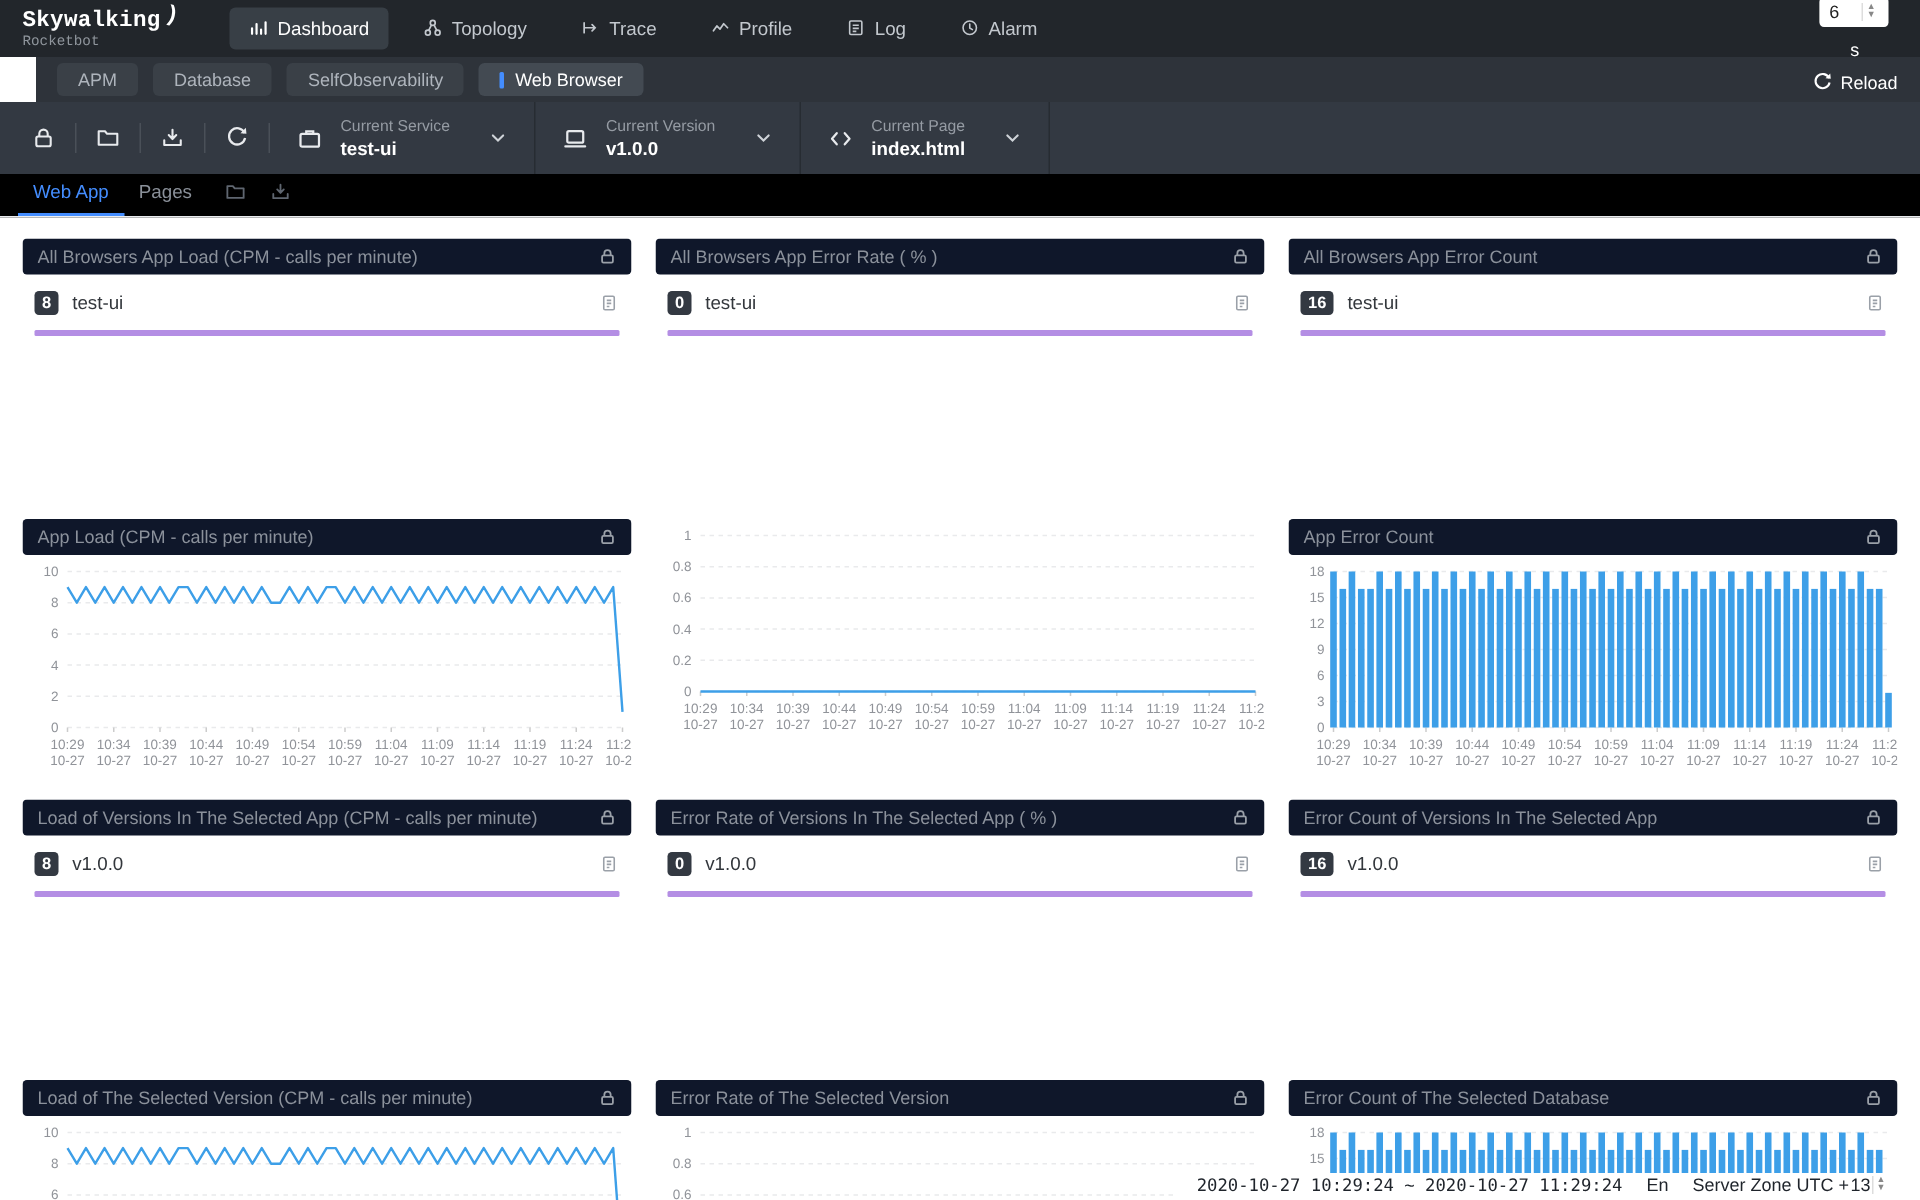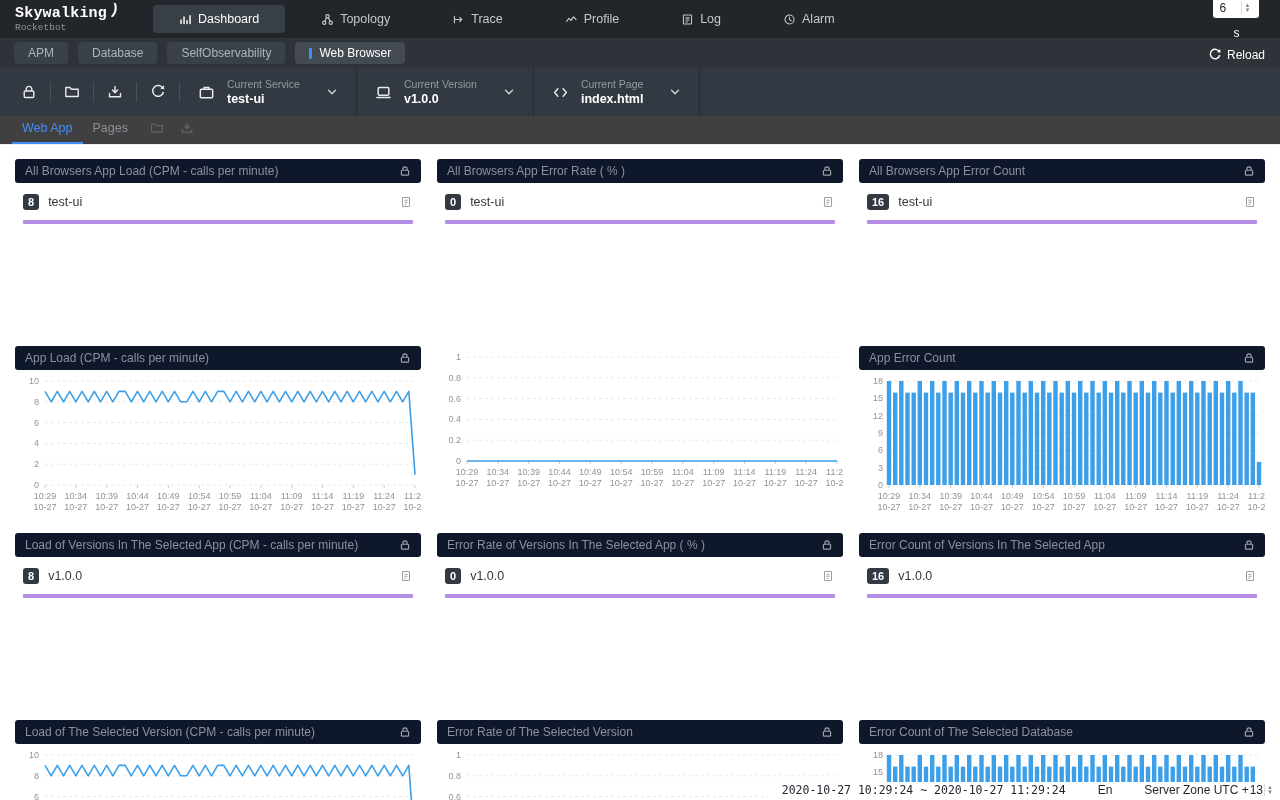--- a/index.html
+++ b/index.html
@@ -7,55 +7,55 @@
     font-family:"Liberation Sans", sans-serif; }
   svg { display:block; }
 
   
   .topbar { height:38px; background:#22262b; display:flex; align-items:center; padding:0 15px; }
   .logo-block { margin-right:36px; line-height:1; cursor:pointer;font-family:Liberation Mono, monospace; }
   .logo-main { color:#fff; font-size:15px; font-weight:bold; letter-spacing:.2px; position:relative; padding-right:10px; }
   .logo-swoosh { position:absolute; right:-2px; top:-3px; color:#fff; font-size:15px; font-weight:bold; transform:rotate(12deg); }
   .logo-sub { color:#8f959c; font-size:9.5px; margin-top:2px; }
   .nav { display:flex; align-items:center; gap:10px; }
-  .nav-item { display:flex; align-items:center; gap:6px; color:#c3c8ce; font-size:12.5px;
-    padding:7px 26px; border-radius:4px; cursor:pointer; }
+  .nav-item { display:flex; align-items:flex-start; gap:6px; color:#c3c8ce; font-size:12.5px;
+    padding:7px 13px; border-radius:4px; cursor:pointer; }
   .nav-item.active { background:#383f46; color:#fff; }
   .nav-item svg { width:13px; height:13px; }
   .top-right { margin-left:auto; display:flex; align-items:center; gap:8px; color:#fff; font-size:12px;flex-direction:column; }
   .num-input { background:#fff; border-radius:3px; height:20px; width:46px; display:flex; align-items:center; overflow:hidden; }
   .num-input input { width:28px; border:none; outline:none; font-size:12px; padding-left:6px; color:#222;
     font-family:"Liberation Sans",sans-serif; }
   .stepper { display:flex; flex-direction:column; font-size:6px; line-height:5px; color:#888;
     border-left:1px solid #ddd; padding:1px 2px; cursor:pointer; }
   .reload-wrap { display:flex; align-items:center; gap:5px; cursor:pointer; }
   .reload-wrap svg { width:14px; height:14px; }
 
   
-  .grouptabs { height:30px; background:#2e333a; display:flex; align-items:center; padding:0 14px; gap:10px; }
+  .grouptabs { height:30px; background:#2e333a; display:flex; align-items:center; padding:0 14px; gap:10px;margin-left:24px; }
   .chip { background:#3a4047; color:#aeb4bc; font-size:12px; padding:4px 14px; border-radius:4px;
     display:flex; align-items:center; gap:7px; cursor:pointer; }
   .chip.active { background:#434a52; color:#fff; }
   .chip-bar { width:3px; height:11px; background:#448dfe; border-radius:1px; }
 
   
   .toolbar { height:48px; background:#333942; display:flex; align-items:center; padding:0 8px; color:#e8eaed; }
   .tool-btn { width:42px; display:flex; justify-content:center; cursor:pointer; }
   .tool-btn svg { width:16px; height:16px; }
   .tool-divider { width:1px; height:20px; background:#4a5058; }
   .sel-divider { width:1px; height:48px; background:#272c32; }
   .selector { display:flex; align-items:center; gap:12px; padding:0 18px; cursor:pointer; }
   .selector .sel-icon svg { width:17px; height:17px; }
   .sel-label { font-size:10.5px; color:#959ba3; }
   .sel-value { font-size:12.5px; color:#fff; font-weight:bold; margin-top:2px; }
   .sel-chevron { margin-left:14px; color:#cfd3d8; }
   .sel-chevron svg { width:12px; height:12px; }
 
   
-  .pagetabs { height:29px; background:#404040; border-bottom:1px solid #ebedf0; display:flex; align-items:flex-end; padding:0 12px; }
+  .pagetabs { height:29px; background:#000000; border-bottom:1px solid #ebedf0; display:flex; align-items:flex-end; padding:0 12px; }
   .ptab { font-size:12.5px; color:#8a9099; padding:6px 10px 7px; border-bottom:2px solid transparent; cursor:pointer; }
   .ptab.active { color:#448dfe; border-color:#448dfe; }
   .ptab-icons { display:flex; gap:16px; margin:0 12px 9px; color:#5f6670; }
   .ptab-icons svg { width:14px; height:14px; cursor:pointer; }
 
   
   .cards { padding:14px 15px 0; display:grid; grid-template-columns:repeat(3,1fr);
     column-gap:16px; row-gap:2px; grid-auto-rows:185px; }
   .card { background:#fff; overflow:hidden; }
   .card-head { height:24px; background:#0f172a; display:flex; align-items:center; padding:0 10px; border-radius:3px; }
@@ -68,22 +68,22 @@
     border-radius:3px; min-width:12px; text-align:center; }
   .sel-name { font-size:12.5px; color:#33373c; }
   .clip { margin-left:auto; color:#9aa0a8; cursor:pointer; }
   .clip svg { width:14px; height:14px; }
   .purple { height:4px; background:#b48ee4; margin-top:10px; border-radius:1px; }
   .chart-box { padding-top:3px; }
   .chart-box svg { width:100%; height:158px; }
   .chart-box text { font-family:"Liberation Sans",sans-serif; }
 
   
-  .footerbar { position:fixed; right:0; bottom:0; height:18px; background:#fff; z-index:20;
-    display:flex; align-items:center; gap:32px; padding:0 5px 2px 14px; font-size:12px; color:#1f242b; }
+  .footerbar { position:fixed; right:16px; bottom:0; height:18px; background:#fff; z-index:20;
+    display:flex; align-items:center; gap:16px; padding:0 5px 2px 14px; font-size:12px; color:#1f242b; }
   .fb-range { font-family:"DejaVu Sans Mono", monospace; font-size:11.5px; cursor:pointer; }
   .fb-lang { cursor:pointer; }
   .fb-zone { display:flex; align-items:center; gap:1px; }
 </style>
 </head>
 <body>
 
 <div class="topbar">
   <div class="logo-block">
     <div class="logo-main"><span>Skywalking</span><span class="logo-swoosh">)</span></div>

